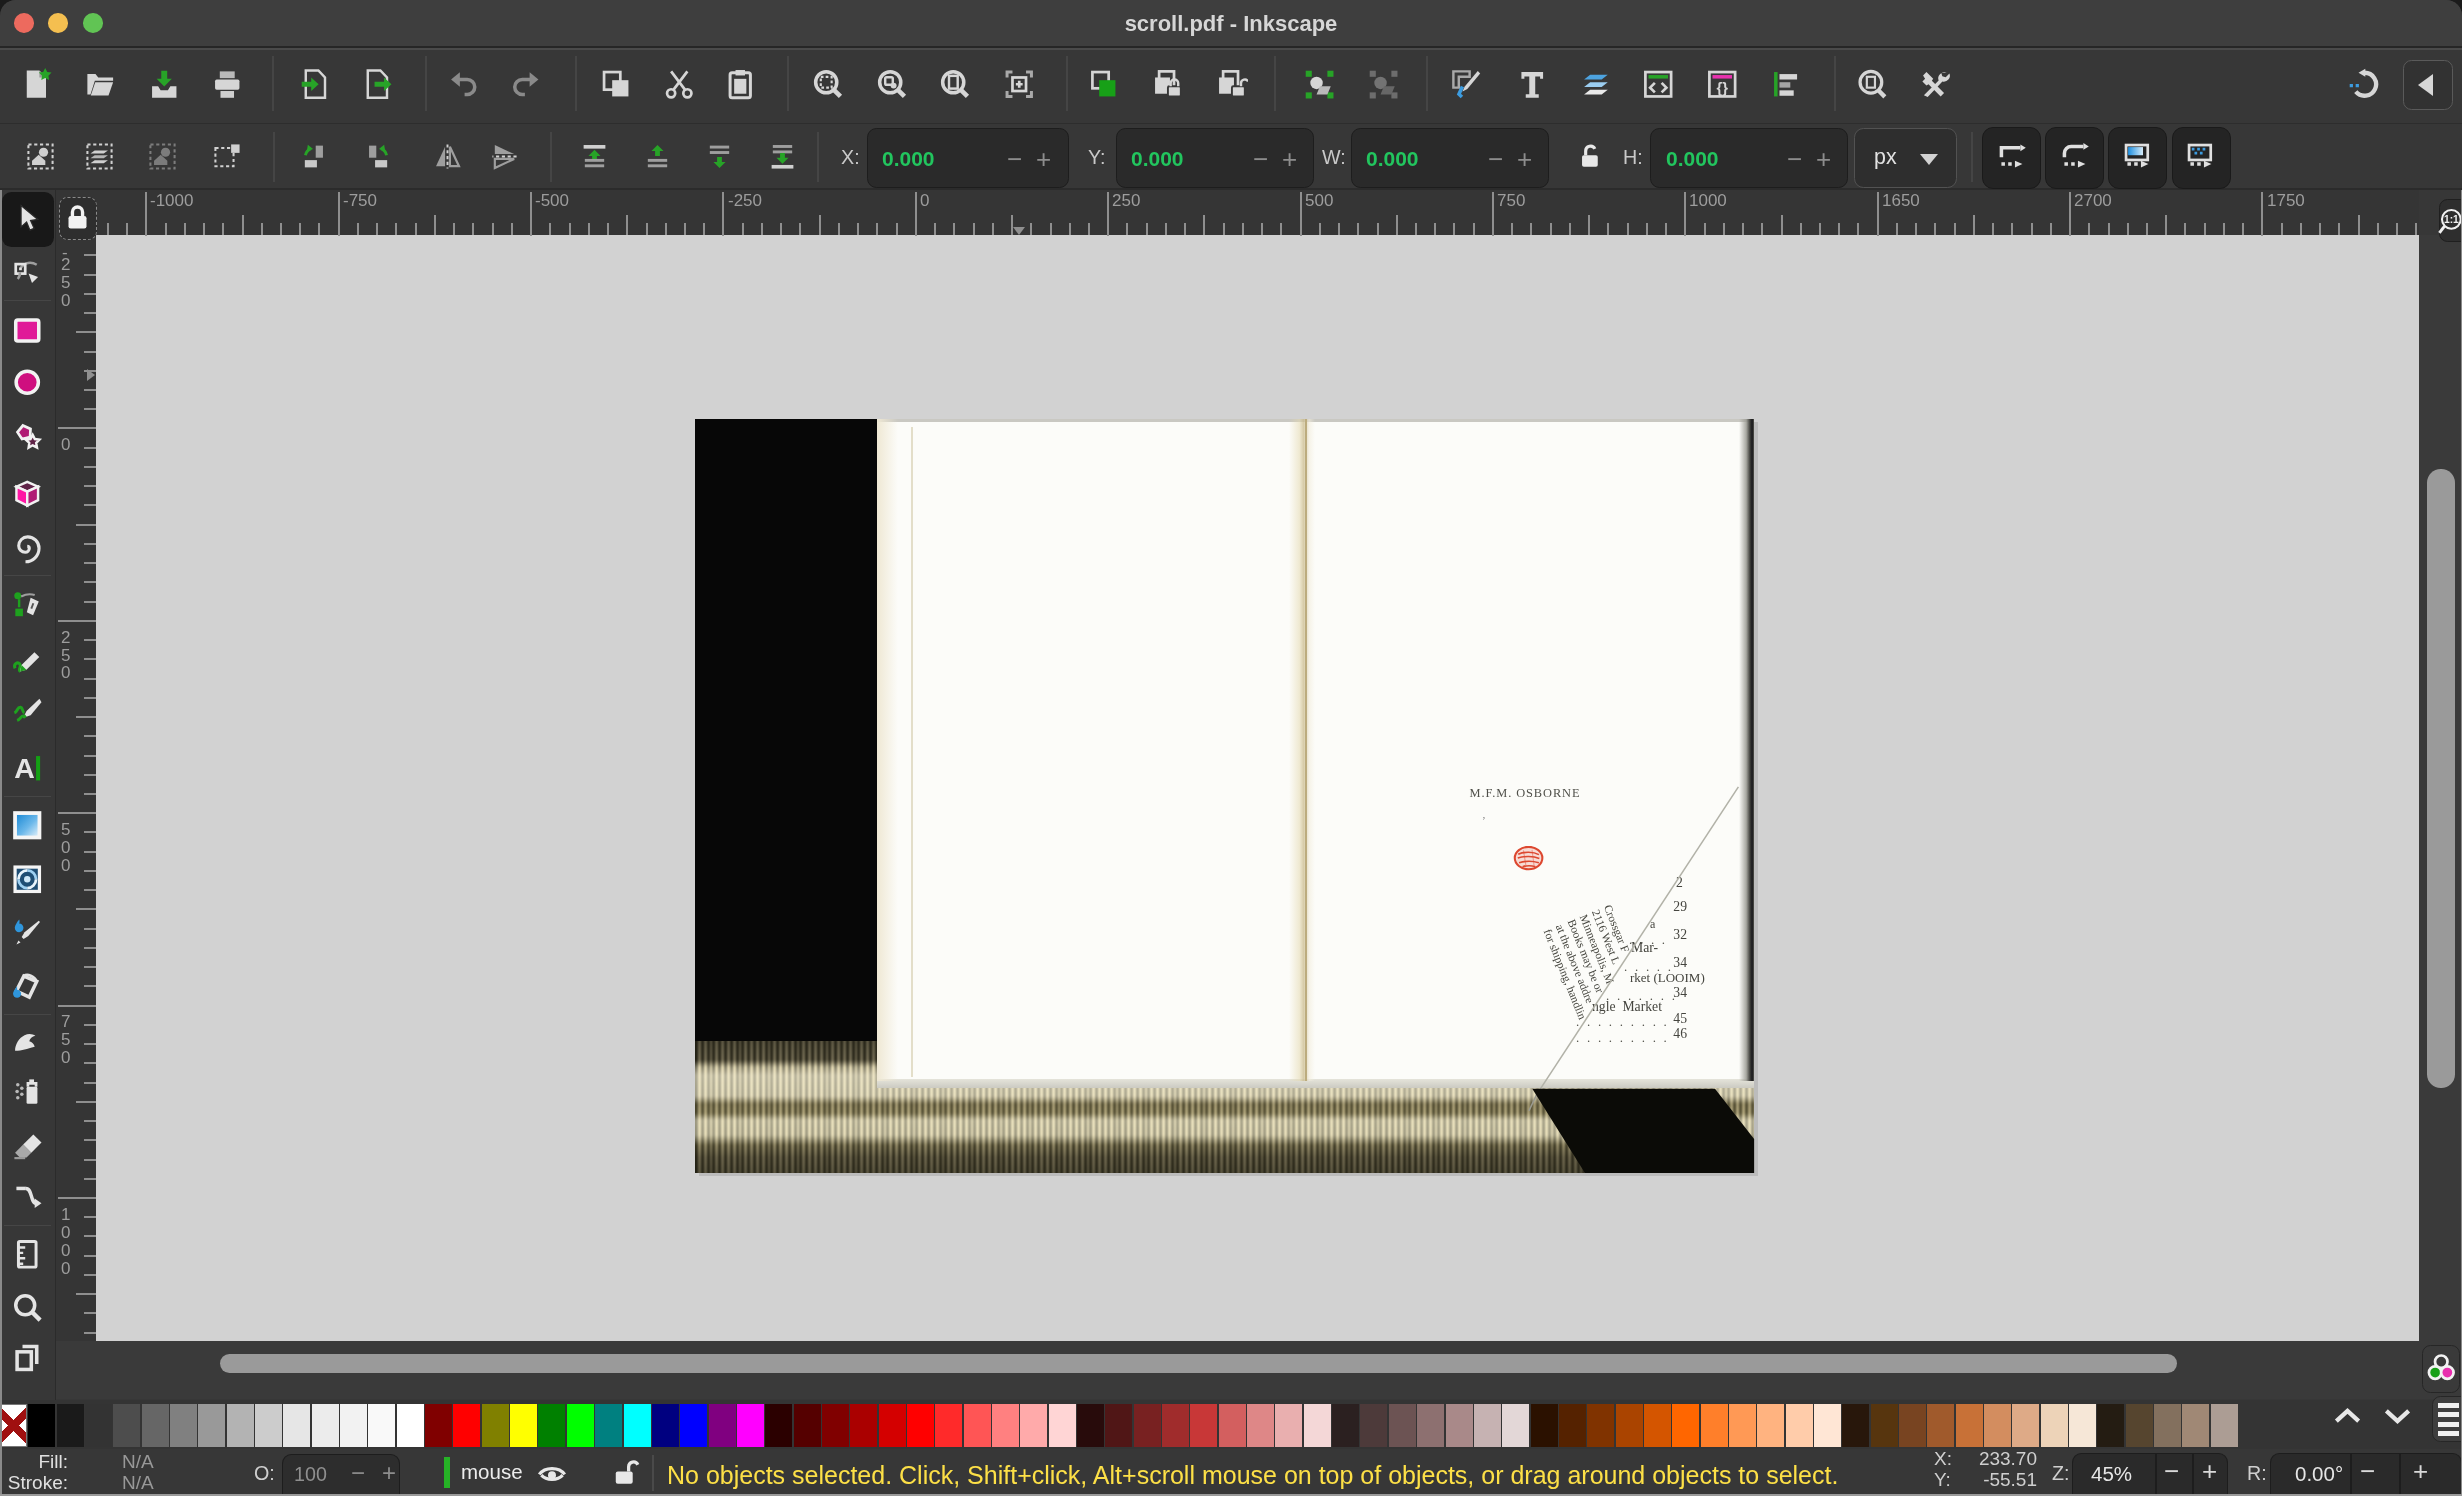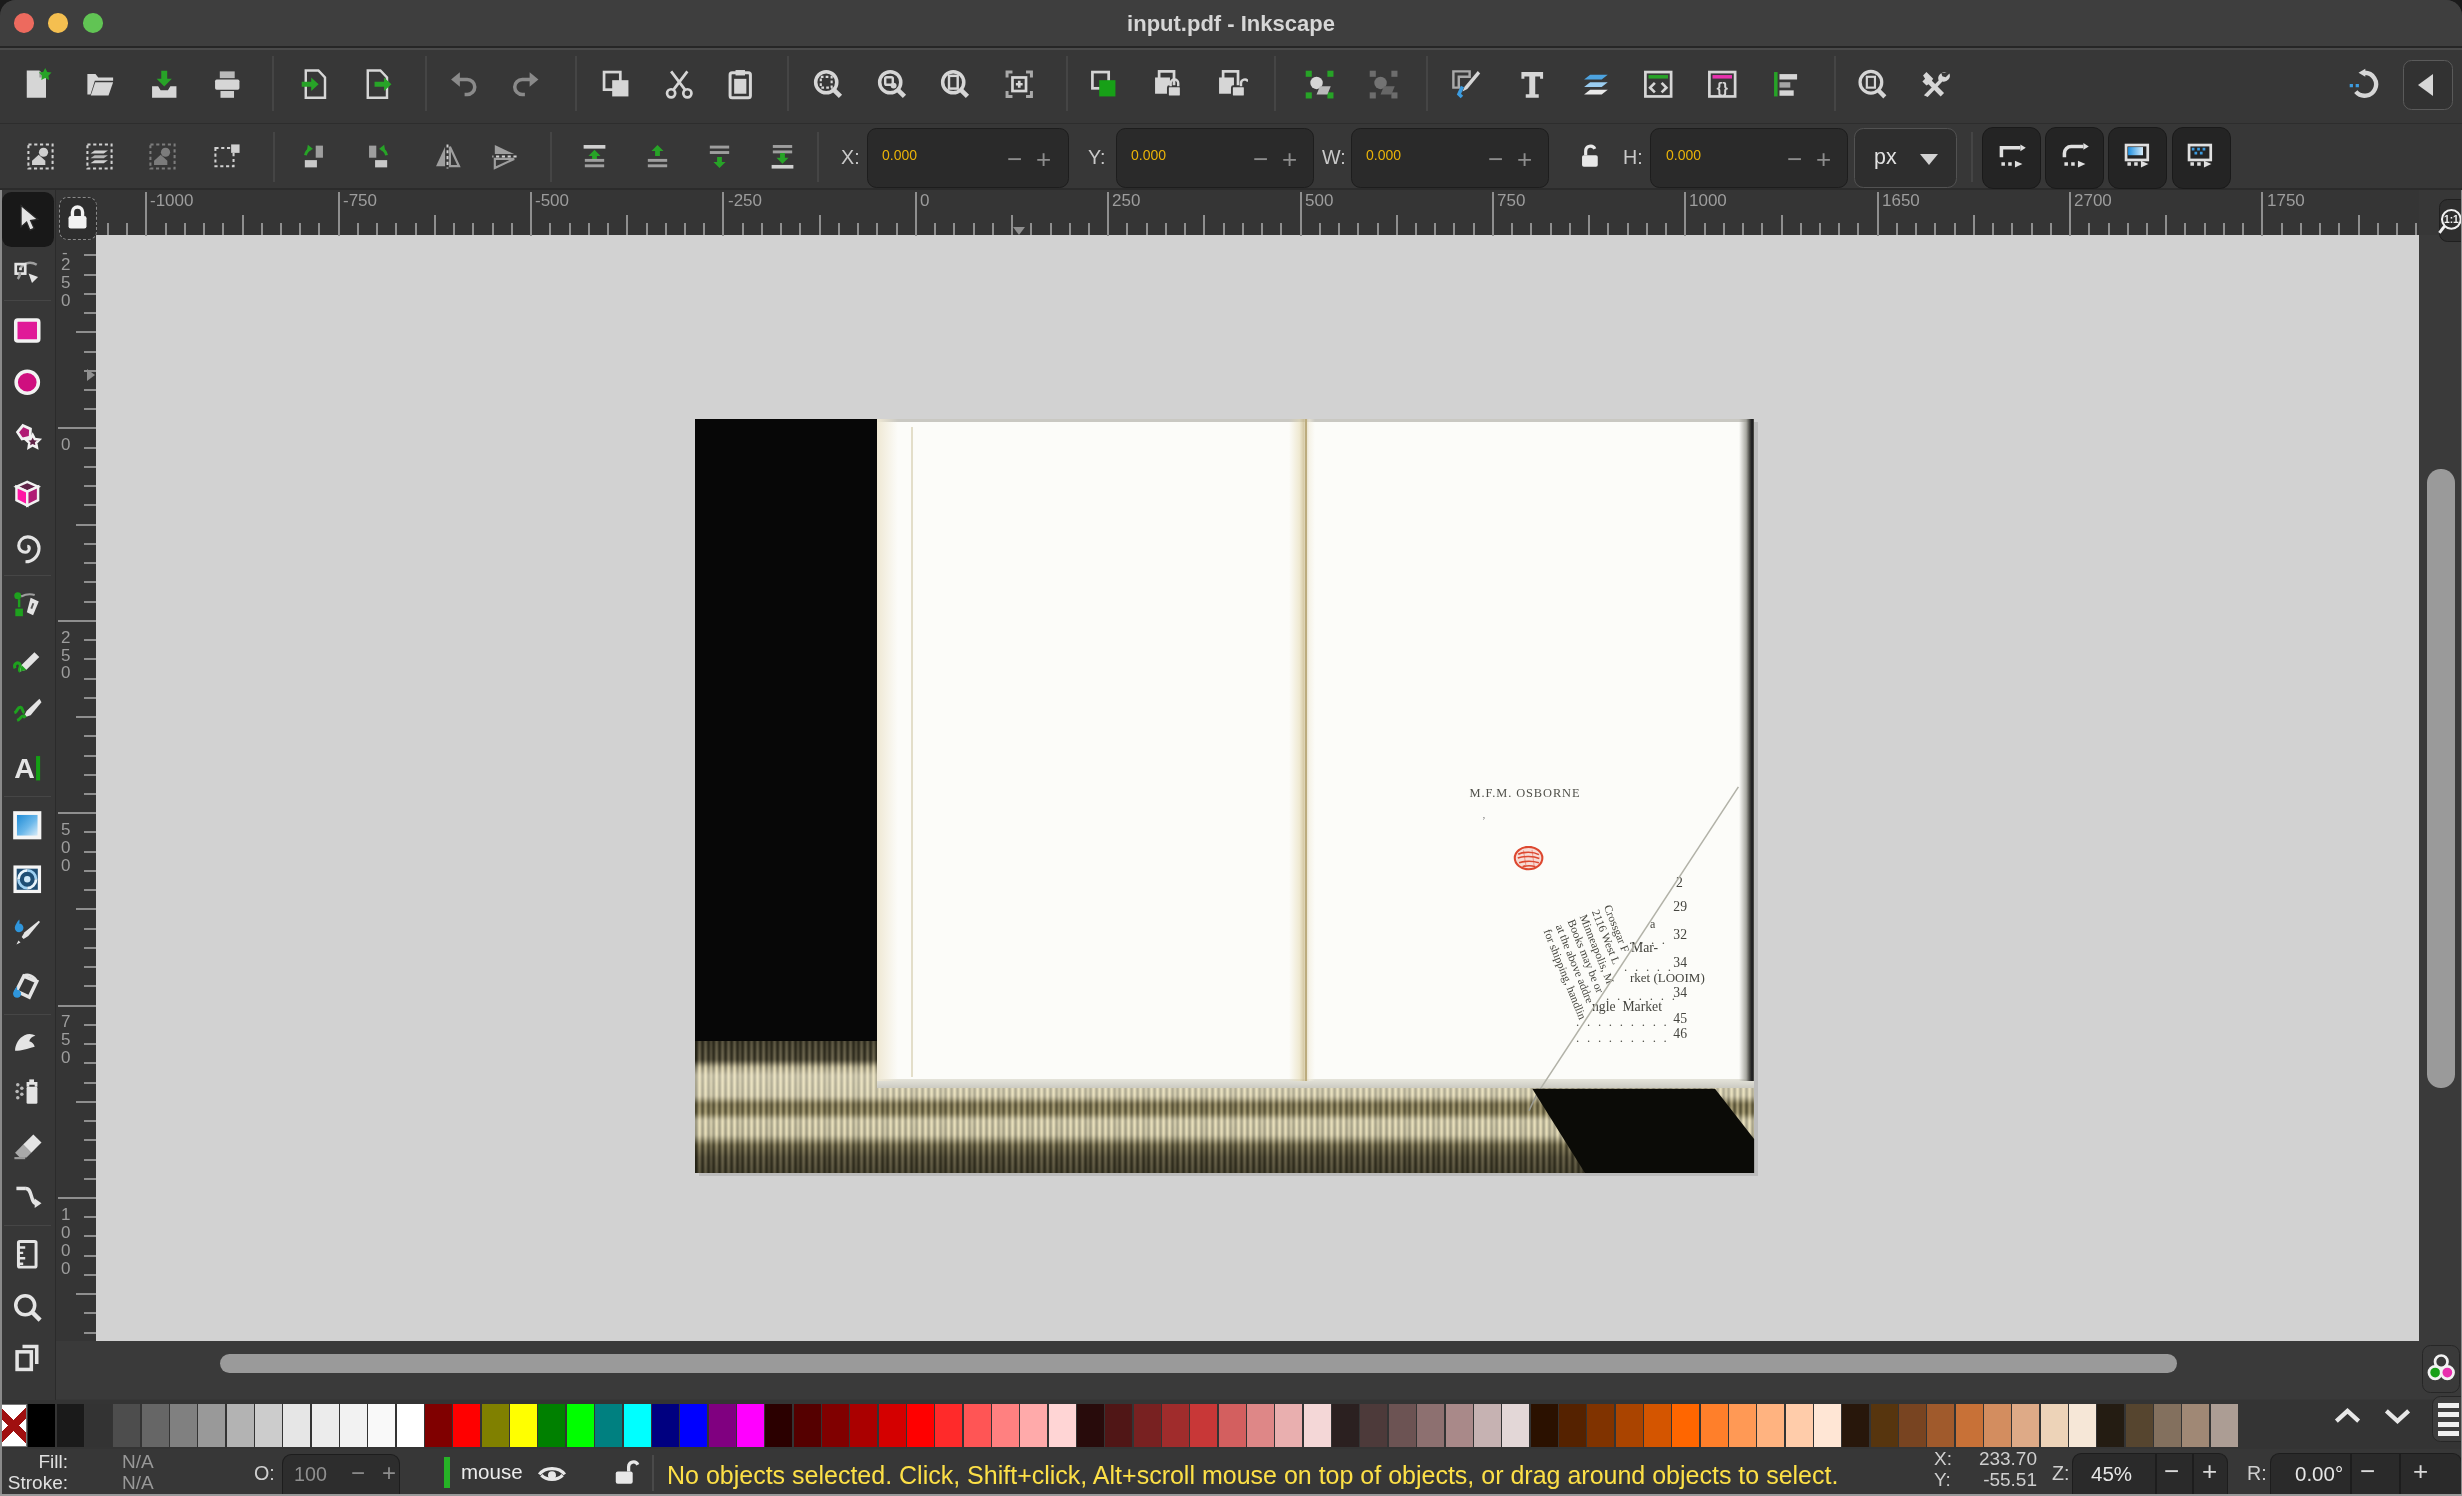--- a/index.html
+++ b/index.html
@@ -1,19 +1,19 @@
 <!DOCTYPE html>
 <html style="font-size:13.7px"><head><meta charset="utf-8"><style>
 html,body{margin:0;padding:0;background:#1b1b1b;width:2462px;height:1496px;overflow:hidden;}
 *{box-sizing:border-box;font-family:"Liberation Sans",sans-serif;}
 .abs{position:absolute;}
 #win{position:absolute;left:0;top:0;width:2462px;height:1496px;background:#373737;border-radius:15.4px 15.4px 0 0;overflow:hidden;}
 .serif{font-family:"Liberation Serif",serif;}
 .entry{position:absolute;background:#2a2a2a;border:1.7px solid #1d1d1d;border-radius:9.4px;}
-.etext{position:absolute;color:#eab308;font-size:14px;}
+.etext{position:absolute;color:#22c55e;font-size:21px;font-weight:bold;}
 .lbl{position:absolute;color:#c9c9c9;font-size:19.7px;}
 .mp{position:absolute;color:#8d8d8d;font-size:26px;font-weight:400;}
 .sep1{position:absolute;width:1.7px;background:#454545;}
 .tick{position:absolute;background:#8f8f8f;}
 .rlab{position:absolute;color:#9d9d9d;font-size:17px;}
 .sw{position:absolute;top:1404px;width:27px;height:43px;}
 </style></head><body>
 <div id="win">
 <div class="abs" style="left:0;top:0;width:2462px;height:48px;background:#3e3e3e;border-radius:15.4px 15.4px 0 0;"></div>
 <div class="abs" style="left:0;top:46px;width:2462px;height:1.7px;background:#262626;"></div>
@@ -24,21 +24,21 @@
 <div class="abs" style="left:56px;top:235px;width:40px;height:1106px;background:#353535;"></div>
 <div class="abs" style="left:0;top:190px;width:56px;height:1210px;background:#373737;border-right:0.9px solid #2b2b2b;"></div>
 <div class="abs" style="left:96px;top:235px;width:2323px;height:1106px;background:#d2d2d2;"></div>
 <div class="abs" style="left:2419px;top:235px;width:44px;height:1106px;background:#3a3a3a;"></div>
 <div class="abs" style="left:56px;top:1341px;width:2407px;height:58px;background:#3a3a3a;"></div>
 <div class="abs" style="left:0;top:1400px;width:2462px;height:50px;background:#343434;"></div>
 <div class="abs" style="left:0;top:1449px;width:2462px;height:47px;background:#373737;"></div>
 <div class="abs" style="left:14px;top:13.3px;width:19.7px;height:19.7px;border-radius:50%;background:#ed6a5e;"></div>
 <div class="abs" style="left:48px;top:13.3px;width:19.7px;height:19.7px;border-radius:50%;background:#f4bf50;"></div>
 <div class="abs" style="left:83px;top:13.3px;width:19.7px;height:19.7px;border-radius:50%;background:#61c454;"></div>
-<div class="abs" style="left:0;top:0;width:2462px;height:48px;line-height:48px;text-align:center;color:#d6d6d6;font-size:22px;font-weight:bold;">input.pdf - Inkscape</div>
+<div class="abs" style="left:0;top:0;width:2462px;height:48px;line-height:48px;text-align:center;color:#d6d6d6;font-size:22px;font-weight:bold;">scroll.pdf - Inkscape</div>
 <svg class="abs" style="left:19.7px;top:68px;opacity:1.0" width="32.5" height="32.5" viewBox="0 0 24 24">
       <path d="M5 1.8h9.3L19.2 7v15H5z" fill="#d6d6d6"></path>
       <path d="M14.3 1.8l4.9 5.2h-4.9z" fill="#9a9a9a"></path>
       <path fill="#27a327" d="M18.6 0l1.5 2.9 3.2.5-2.3 2.3.5 3.2-2.9-1.5-2.9 1.5.6-3.2L13.9 3.4l3.2-.5z"></path>
     </svg>
 <svg class="abs" style="left:84px;top:68px;opacity:1.0" width="32.5" height="32.5" viewBox="0 0 24 24">
       <path fill="#d6d6d6" d="M2.5 4.5h6l2 2.5h11v2.5H8l-3.2 10H2.5z"></path>
       <path fill="#d6d6d6" d="M8.3 10.5h13.2l-3.4 9.8H5z"></path>
     </svg>
 <svg class="abs" style="left:148px;top:68px;opacity:1.0" width="32.5" height="32.5" viewBox="0 0 24 24">

